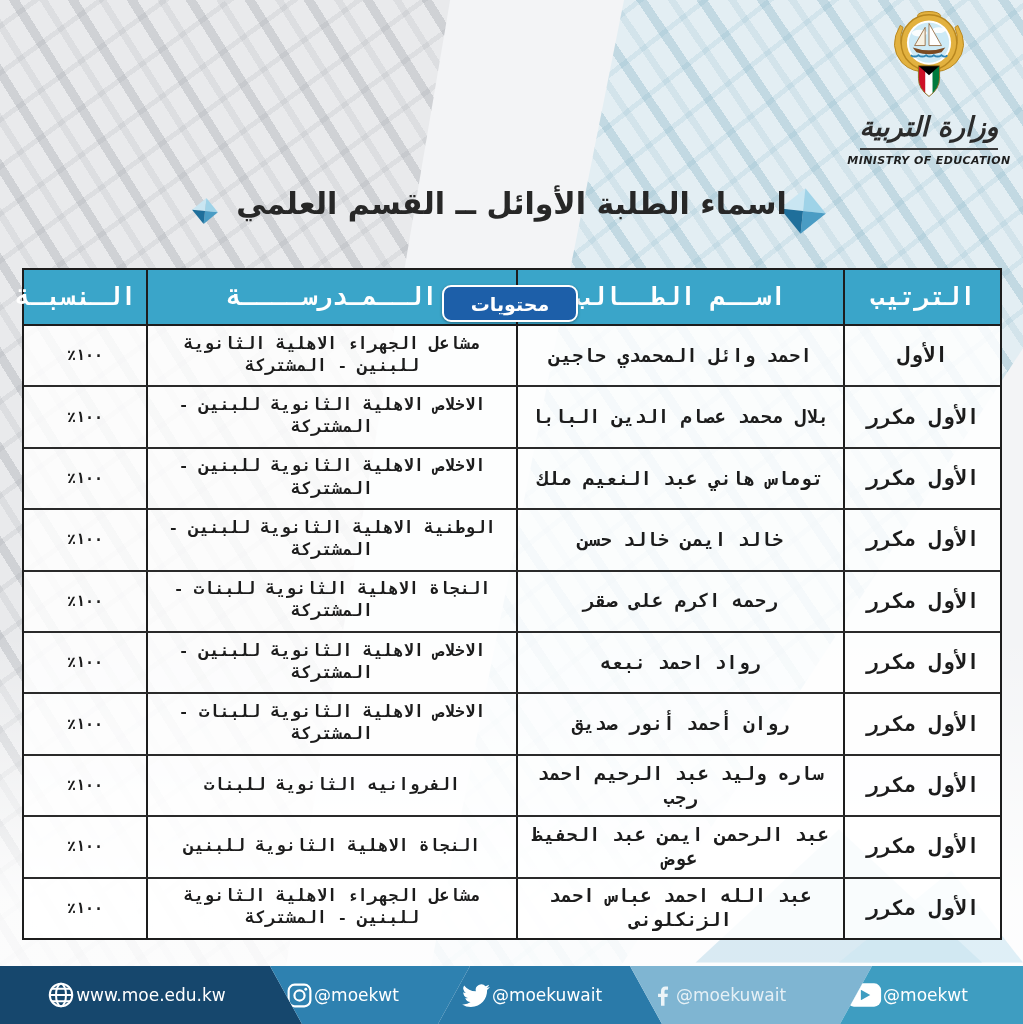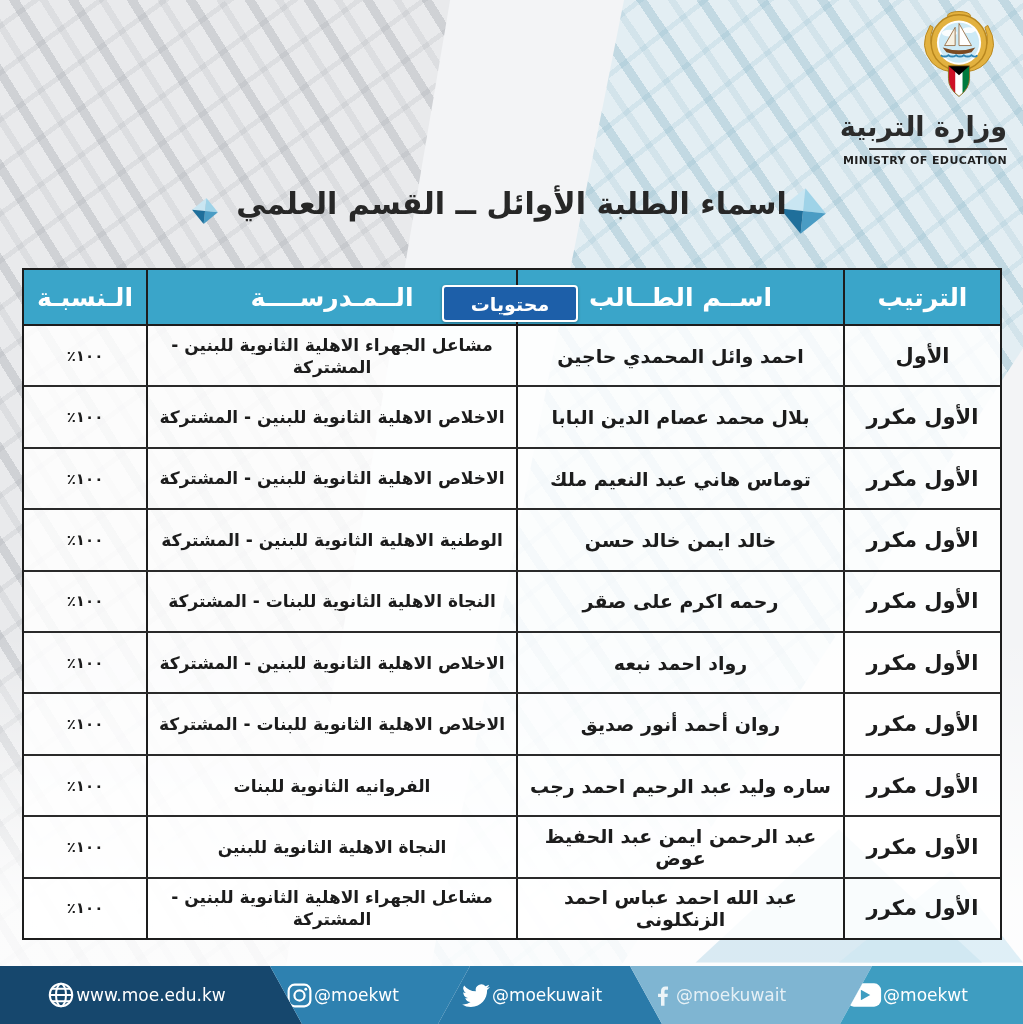--- a/index.html
+++ b/index.html
@@ -25,21 +25,21 @@
       repeating-linear-gradient(-38deg, rgba(130,180,200,.17) 0 5px, rgba(0,0,0,0) 5px 40px),
       #e3eef3;
   }
   .bg-fade-bottom{
     background:linear-gradient(to bottom, rgba(255,255,255,0) 62%, rgba(255,255,255,.85) 88%);
   }
   .bg-tri1{clip-path:polygon(68% 94%,82% 81%,96% 94%);background:rgba(187,219,234,.55);}
   .bg-tri2{clip-path:polygon(82% 94%,93% 85%,100% 94%);background:rgba(204,230,241,.6);}
 
   
-  .logo{position:absolute;top:8px;right:16px;width:156px;display:flex;flex-direction:column;align-items:flex-end;z-index:4;}
+  .logo{position:absolute;top:8px;right:16px;width:156px;display:flex;flex-direction:column;align-items:center;z-index:4;font-style:italic;}
   .logo-arabic{font-size:27px;font-weight:bold;color:#2b2b2b;line-height:1.1;margin-top:2px;white-space:nowrap;}
   .logo-divider{width:138px;height:2px;background:#3a3a3a;margin:6px 0 4px;}
   .logo-english{font-size:11px;font-weight:bold;letter-spacing:.4px;color:#1f1f1f;white-space:nowrap;}
 
   
   .title-row{position:absolute;top:186px;left:0;width:100%;text-align:center;z-index:3;}
   .page-title{font-size:30px;font-weight:800;color:#272727;}
   .diamond{position:absolute;z-index:3;}
   .diamond-right{top:188px;left:780px;width:46px;height:46px;transform:rotate(6deg);}
   .diamond-left{top:198px;left:192px;width:26px;height:26px;transform:rotate(6deg);}
@@ -50,33 +50,33 @@
     border:2.5px solid #1d1d1d;box-sizing:border-box;
     display:flex;flex-direction:column;direction:rtl;z-index:2;
   }
   .thead{
     height:54px;flex:0 0 54px;display:flex;direction:rtl;
     background:#3aa5c9;border-bottom:2px solid #1d1d1d;
   }
   .tbody{flex:1;display:flex;flex-direction:column;}
   .trow{flex:1;display:flex;direction:rtl;border-bottom:2px solid #2a2a2a;background:rgba(255,255,255,.84);}
   .trow:last-child{border-bottom:none;}
-  .cell{display:flex;align-items:center;justify-content:center;text-align:center;box-sizing:border-box;color:#1c1c1c;padding:2px 6px;}
+  .cell{display:flex;align-items:center;justify-content:center;text-align:center;box-sizing:border-box;color:#1c1c1c;padding:2px 6px;font-family:Liberation Mono, monospace;}
   .thead .cell{color:#ffffff;font-weight:bold;font-size:25px;padding:0 10px;}
   .col-rank{flex:0 0 157px;border-left:2px solid #1d1d1d;}
   .col-name{flex:0 0 327px;border-left:2px solid #1d1d1d;}
   .col-school{flex:0 0 370px;border-left:2px solid #1d1d1d;}
   .col-percent{flex:1;}
   .cell-rank{font-weight:bold;font-size:21px;}
   .cell-name{font-weight:bold;font-size:19px;}
   .cell-school{font-weight:bold;font-size:17px;line-height:1.3;}
   .cell-percent{font-size:15px;font-weight:bold;border-radius:11px;}
   .overlay-badge{
     position:absolute;top:15px;right:422px;width:132px;height:33px;z-index:6;
-    background:#1d5fa9;border:2.5px solid #ffffff;border-radius:4px;
+    background:#1d5fa9;border:2.5px solid #ffffff;border-radius:9px;
     display:flex;align-items:center;justify-content:center;
     color:#fff;font-size:19px;font-weight:bold;box-shadow:0 1px 3px rgba(0,0,0,.35);
     cursor:pointer;
   }
 
   
   .footer{position:absolute;left:0;bottom:0;width:1023px;height:58px;z-index:5;}
   .seg{position:absolute;top:0;height:58px;}
   .seg-inner{height:100%;display:flex;align-items:center;justify-content:center;color:#fff;font-size:17px;}
   .seg1{left:0;width:302px;background:#16476d;clip-path:polygon(0 0,270px 0,302px 58px,0 58px);}

